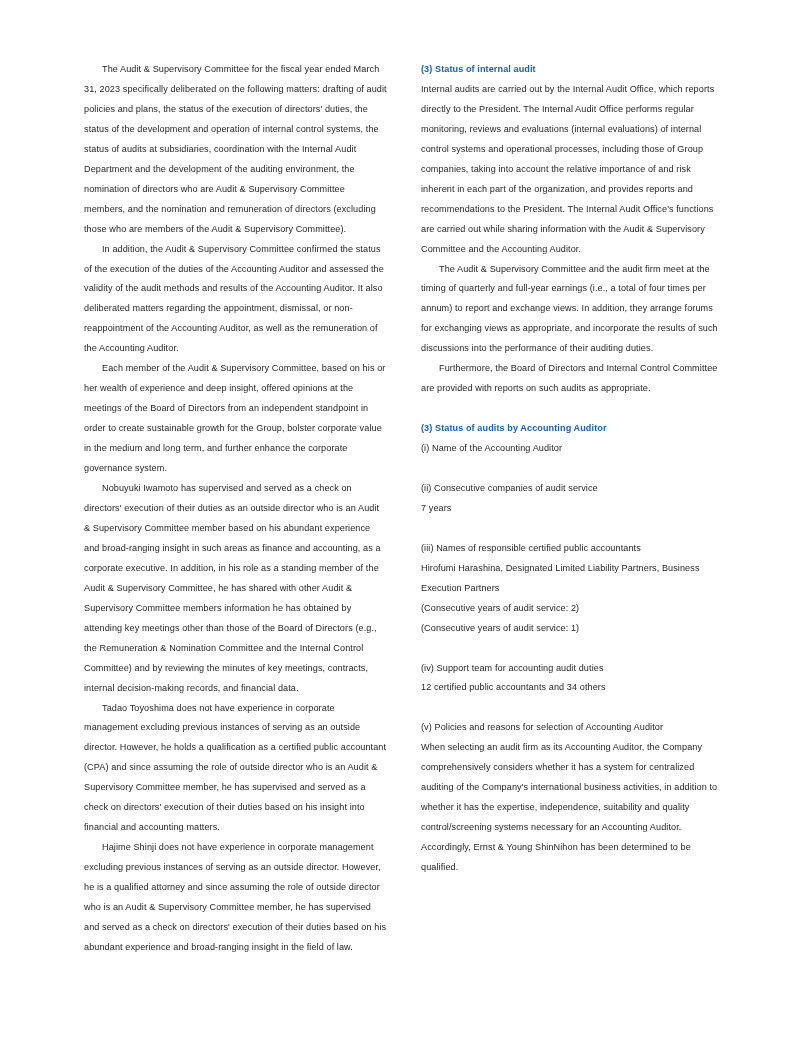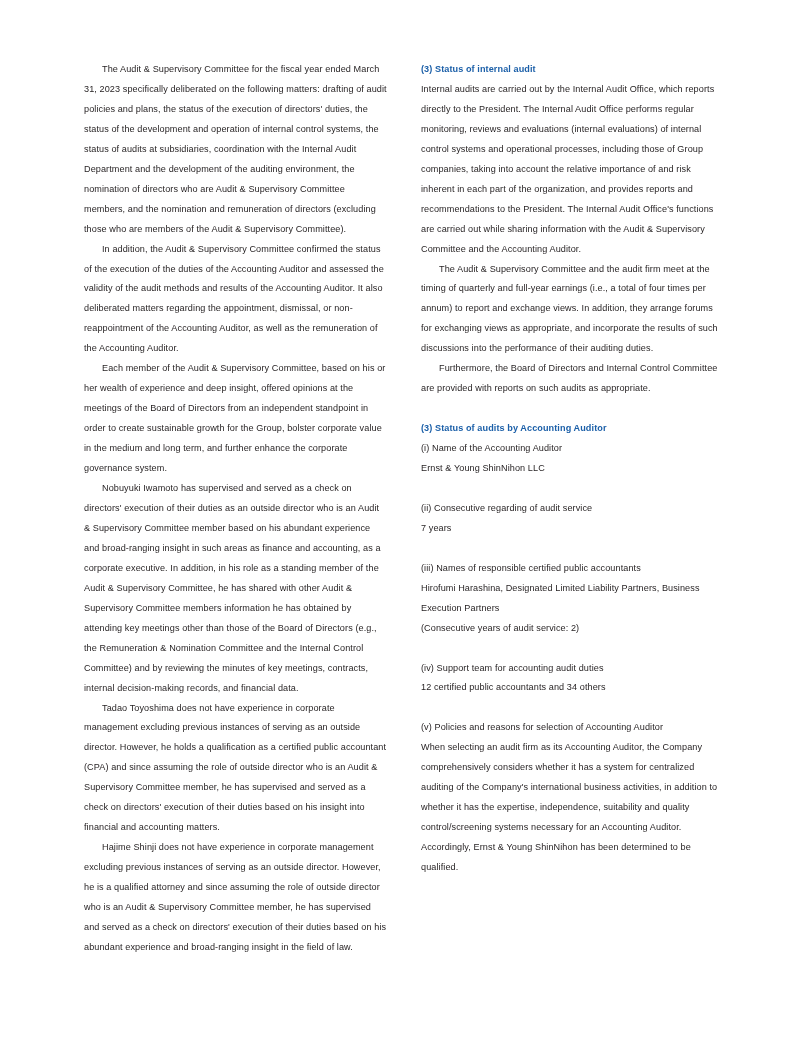--- a/index.html
+++ b/index.html
@@ -99,30 +99,30 @@
       <p class="heading">(3) Status of internal audit</p>
       <p class="body">Internal audits are carried out by the Internal Audit Office, which reports directly to the President. The Internal Audit Office performs regular monitoring, reviews and evaluations (internal evaluations) of internal control systems and operational processes, including those of Group companies, taking into account the relative importance of and risk inherent in each part of the organization, and provides reports and recommendations to the President. The Internal Audit Office's functions are carried out while sharing information with the Audit &amp; Supervisory Committee and the Accounting Auditor.</p>
       <p class="body indent">The Audit &amp; Supervisory Committee and the audit firm meet at the timing of quarterly and full-year earnings (i.e., a total of four times per annum) to report and exchange views. In addition, they arrange forums for exchanging views as appropriate, and incorporate the results of such discussions into the performance of their auditing duties.</p>
       <p class="body indent">Furthermore, the Board of Directors and Internal Control Committee are provided with reports on such audits as appropriate.</p>
 
       <div class="spacer-line"></div>
 
       <p class="heading">(3) Status of audits by Accounting Auditor</p>
 
       <p class="body">(i) Name of the Accounting Auditor</p>
-      <p class="body">Ernst &amp; Young ShinNihon LLC</p>
       <div class="spacer-line"></div>
 
-      <p class="body">(ii) Consecutive regarding of audit service</p>
+      <p class="body">(ii) Consecutive companies of audit service</p>
       <p class="body">7 years</p>
       <div class="spacer-line"></div>
 
       <p class="body">(iii) Names of responsible certified public accountants</p>
       <p class="body">Hirofumi Harashina, Designated Limited Liability Partners, Business Execution Partners</p>
       <p class="body">(Consecutive years of audit service: 2)</p>
+      <p class="body">(Consecutive years of audit service: 1)</p>
       <div class="spacer-line"></div>
 
       <p class="body">(iv) Support team for accounting audit duties</p>
       <p class="body">12 certified public accountants and 34 others</p>
       <div class="spacer-line"></div>
 
       <p class="body">(v) Policies and reasons for selection of Accounting Auditor</p>
       <p class="body">When selecting an audit firm as its Accounting Auditor, the Company comprehensively considers whether it has a system for centralized auditing of the Company's international business activities, in addition to whether it has the expertise, independence, suitability and quality control/screening systems necessary for an Accounting Auditor. Accordingly, Ernst &amp; Young ShinNihon has been determined to be qualified.</p>
 
     </div>

